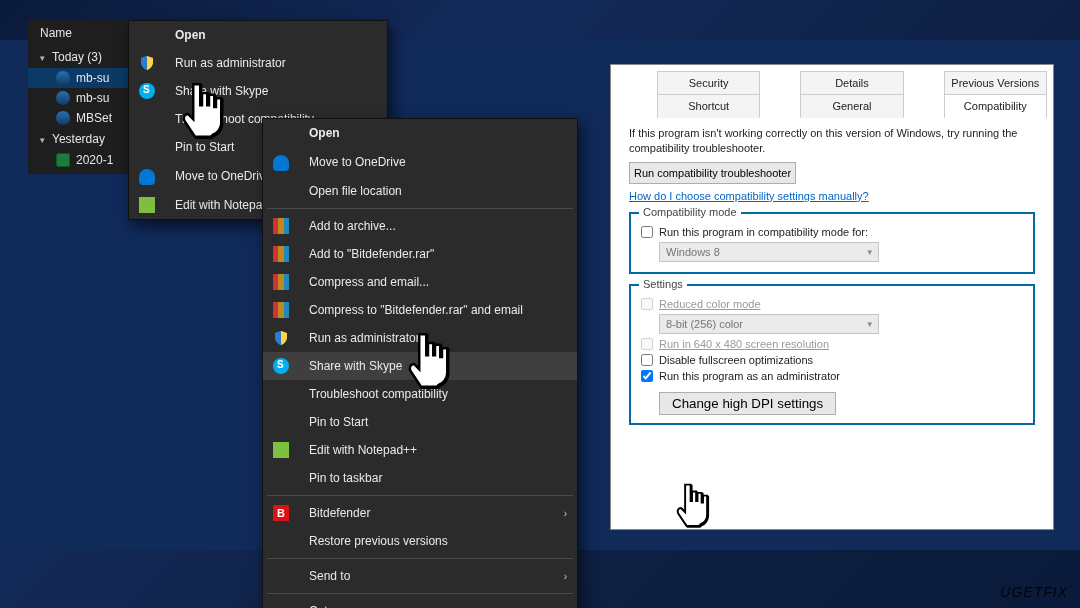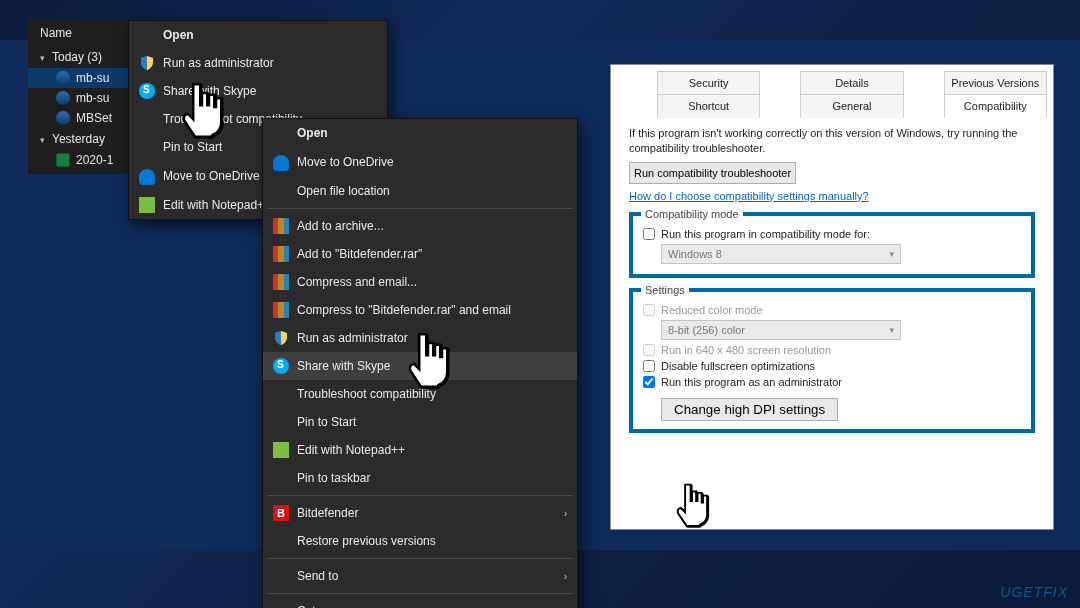--- a/index.html
+++ b/index.html
@@ -8,21 +8,21 @@
       height: 608px;
       background: linear-gradient(135deg, #0a1a3a 0%, #132a5a 30%, #0f2145 60%, #0a1a3a 100%);
       font-family: "Segoe UI", Arial, sans-serif;
       font-size: 12px;
       overflow: hidden;
       position: relative;
     }
     .bg-band { position:absolute; left:0; top:40px; width:1080px; height:510px; background: #102a5a; z-index:0;}
     .watermark {
       position: absolute; right: 12px; bottom: 8px;
-      color: #0369a1; font-size: 14px; letter-spacing: 1px;
+      color: #000000; font-size: 14px; letter-spacing: 1px;
       opacity: .85; font-style: italic; z-index: 5;
     }
     
     .explorer {
       position: absolute; left: 28px; top: 20px; width: 225px;
       background: #1e1e1e; color: #e6e6e6; z-index: 1;
       padding-bottom: 4px;
     }
     .exp-header { padding: 6px 12px; font-size: 12px; }
     .chev { font-size:9px; margin-right:4px; color:#bbb; display:inline-block; width:8px;}
@@ -33,21 +33,21 @@
     .eicon.mb { background: linear-gradient(#2a6fb0,#103a66); border-radius:50%;}
     .eicon.xlsx { background:#1a7d3a; border:1px solid #0a5a2a;}
     
     .cmenu {
       position: absolute; background:#2b2b2b; color:#eaeaea;
       border:1px solid #111; box-shadow: 4px 6px 14px rgba(0,0,0,.6);
       z-index: 2;
     }
     .cm1 { left:128px; top:20px; width:260px; }
     .cm2 { left:262px; top:118px; width:316px; z-index:3;}
-    .cmenu .item { display:flex; align-items:center; gap:8px; padding:6px 10px; white-space:nowrap; }
+    .cmenu .item { display:flex; align-items:center; gap:20px; padding:6px 10px; white-space:nowrap; }
     .cmenu .item.hdr { font-weight:bold; }
     .cmenu .item .ic { width:16px; height:16px; display:inline-block; flex-shrink:0;}
     .cmenu .sep { height:1px; background:#4a4a4a; margin:3px 4px; }
     .cmenu .item:hover, .cmenu .item.sel { background:#3f3f3f; }
     .cmenu .arrow { margin-left:auto; font-size:10px; color:#ccc; }
     .ic.shield svg, .ic svg { width:16px; height:16px; }
     .ic.skype { background:#00aff0; border-radius:50%; position:relative;}
     .ic.skype:after{content:"S"; color:#fff; font-size:10px; font-weight:bold; position:absolute; left:4px; top:1px;}
     .ic.cloud { width:16px;height:12px;background:#0078d4;border-radius:8px 8px 4px 4px; margin-top:2px;}
     .ic.books { background:linear-gradient(90deg,#c33 33%,#b82 33% 66%,#28b 66%);}
@@ -67,27 +67,27 @@
     .tabrow { display:flex; width:100%; }
     .tab { padding:5px 0; text-align:center; border:1px solid #ccc; border-bottom:none; background:#f4f4f4; flex:1;margin-left:40px;}
     .tab.active { background:#fff; font-weight:normal; border-bottom:2px solid #fff; margin-bottom:-1px;}
     .tabwrap { margin:6px 6px 0 6px;}
     .props .content { padding: 8px 18px; }
     .props .hint { margin-bottom:6px; line-height:1.35;}
     .props button.run-trouble {
       background: #e8e8e8; border:1px solid #adadad; padding:4px 4px; font-size:11px;
     }
     .props .link { color:#0066cc; margin-top:6px; display:block;}
-    .group { border:4px solid #0369a1; padding:8px 10px; margin-top:10px; position:relative;}
+    .group { border:2px solid #0369a1; padding:8px 10px; margin-top:10px; position:relative;}
     .group .legend{ position:absolute; top:-8px; left:8px; background:#fff; padding:0 4px; color:#444;}
     .chk { display:flex; align-items:flex-start; gap:6px; margin:4px 0;}
-    .chk.disabled { color:#9a9a9a;}
+    .chk.disabled { color:#9a9a9a;text-decoration:underline;}
     .chk input { width:12px; height:12px;}
     .combo {
-      width: 240px; background:#eaeaea; border:1px solid #c4c4c4; padding:3px 6px;
+      width: 220px; background:#eaeaea; border:1px solid #c4c4c4; padding:3px 6px;
       color:#777; margin:3px 0 2px 18px; display:flex; justify-content:space-between; align-items:center;
     }
     .combo .car{font-size:9px;color:#888;}
     .props .dpi { background:#e8e8e8; border:1px solid #adadad; padding:3px 12px; margin:6px 0 0 18px;}
   </style>
 </head>
 <body>
 
 <div class="bg-band"></div>
 

